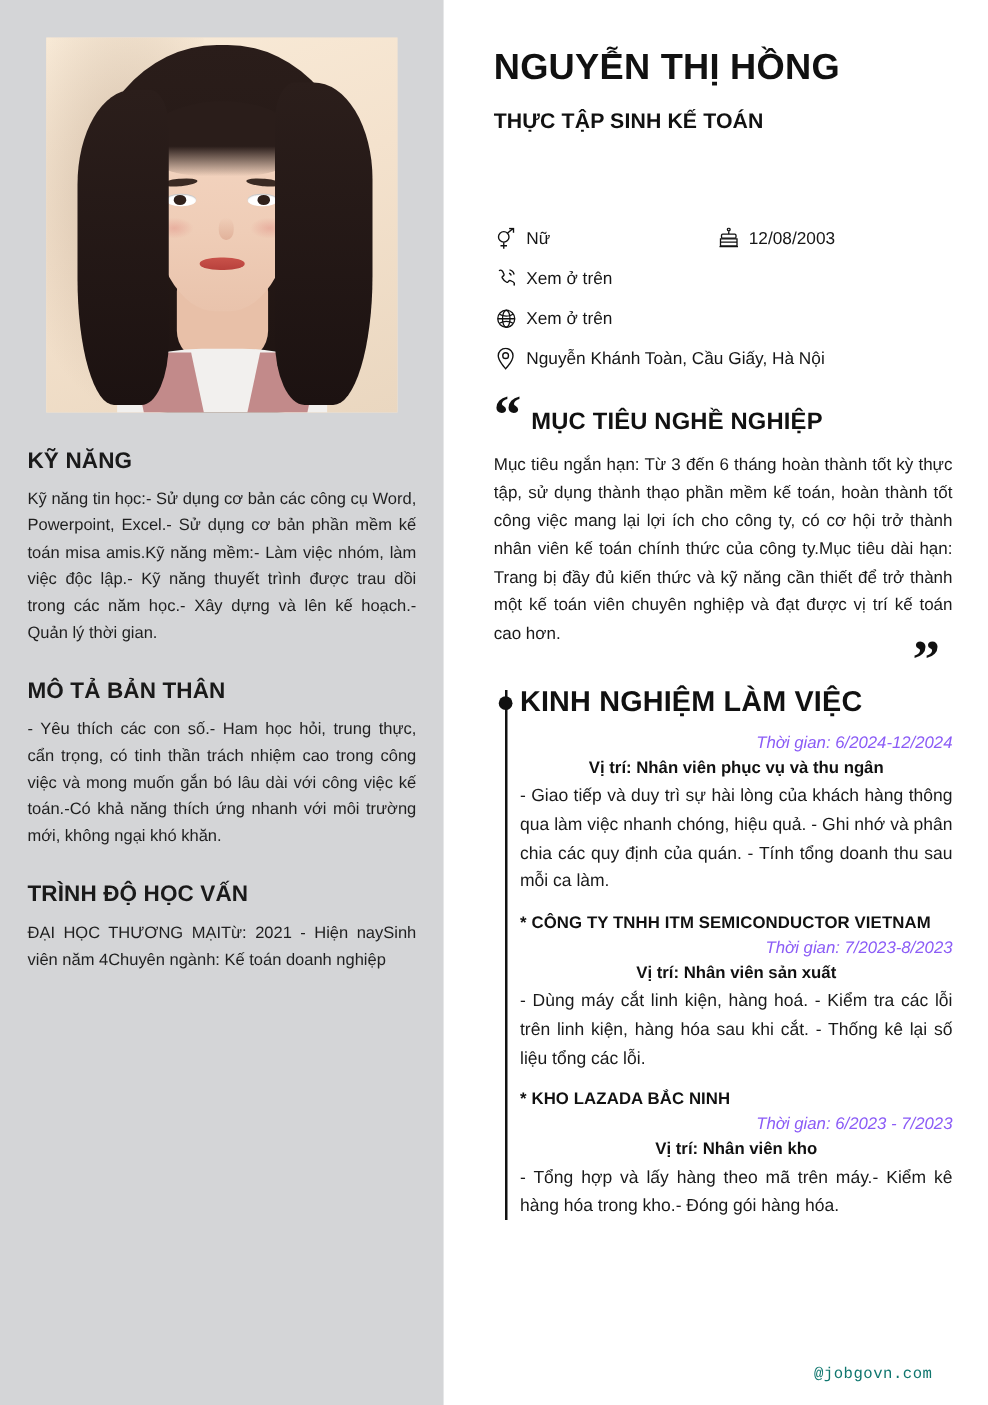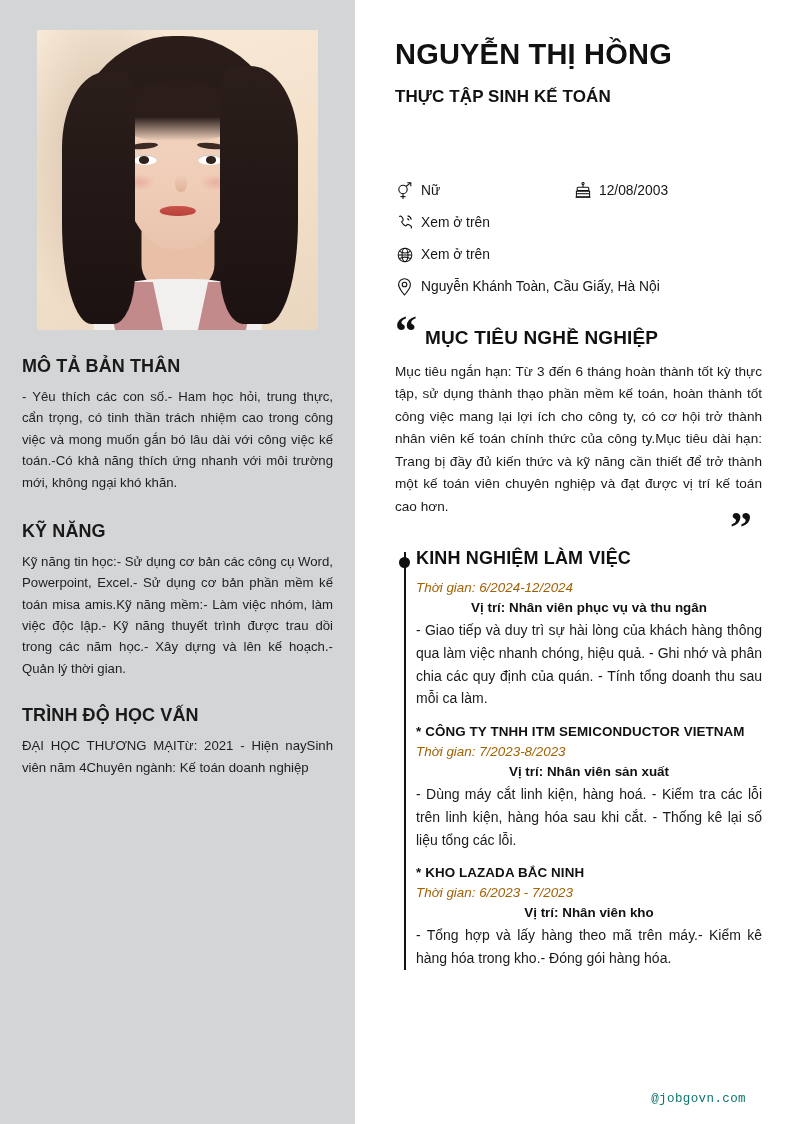--- a/index.html
+++ b/index.html
@@ -202,39 +202,40 @@
     background: #111;
   }
   .tl-dot {
     position: absolute;
     left: 4px; top: 9px;
     width: 11px; height: 11px;
     border-radius: 50%;
     background: #111;
   }
   .exp-h {
-    font-size: 18px;
+    font-size: 23px;
     font-weight: 700;
     color: #111;
     letter-spacing: .15px;
     margin-bottom: 11px;
   }
   .job { margin-bottom: 14px; }
   .job:last-child { margin-bottom: 0; }
   .job-co {
     font-size: 13.4px;
     font-weight: 700;
     color: #111;
     letter-spacing: .1px;
   }
   .job-time {
     margin-top: 5px;
     font-size: 13.4px;
     font-style: italic;
-    color: #a16207;
+    color: #8b5cf6;
+    text-align: right;
   }
   .job-pos {
     margin-top: 5px;
     font-size: 13.4px;
     font-weight: 700;
     color: #111;
     text-align: center;
   }
   .job-desc {
     margin-top: 4px;
@@ -280,28 +281,28 @@
         <div class="pt-nose"></div>
         <div class="pt-lip"></div>
         <div class="pt-shirt"></div>
         <div class="pt-collar-l"></div>
         <div class="pt-collar-r"></div>
         <div class="pt-hair-left"></div>
         <div class="pt-hair-right"></div>
       </div>
     </div>
 
+    <section class="side-block">
+      <h2 class="side-h">KỸ NĂNG</h2>
+      <p class="side-p">Kỹ năng tin học:- Sử dụng cơ bản các công cụ Word, Powerpoint, Excel.- Sử dụng cơ bản phần mềm kế toán misa amis.Kỹ năng mềm:- Làm việc nhóm, làm việc độc lập.- Kỹ năng thuyết trình được trau dồi trong các năm học.- Xây dựng và lên kế hoạch.- Quản lý thời gian.</p>
+    </section>
+
     <section class="side-block tight">
       <h2 class="side-h">MÔ TẢ BẢN THÂN</h2>
       <p class="side-p">- Yêu thích các con số.- Ham học hỏi, trung thực, cẩn trọng, có tinh thần trách nhiệm cao trong công việc và mong muốn gắn bó lâu dài với công việc kế toán.-Có khả năng thích ứng nhanh với môi trường mới, không ngại khó khăn.</p>
-    </section>
-
-    <section class="side-block">
-      <h2 class="side-h">KỸ NĂNG</h2>
-      <p class="side-p">Kỹ năng tin học:- Sử dụng cơ bản các công cụ Word, Powerpoint, Excel.- Sử dụng cơ bản phần mềm kế toán misa amis.Kỹ năng mềm:- Làm việc nhóm, làm việc độc lập.- Kỹ năng thuyết trình được trau dồi trong các năm học.- Xây dựng và lên kế hoạch.- Quản lý thời gian.</p>
     </section>
 
     <section class="side-block tight">
       <h2 class="side-h">TRÌNH ĐỘ HỌC VẤN</h2>
       <p class="side-p">ĐẠI HỌC THƯƠNG MẠITừ: 2021  - Hiện naySinh viên năm 4Chuyên ngành: Kế toán doanh nghiệp</p>
     </section>
 
   </aside>
 
   <main class="main">

